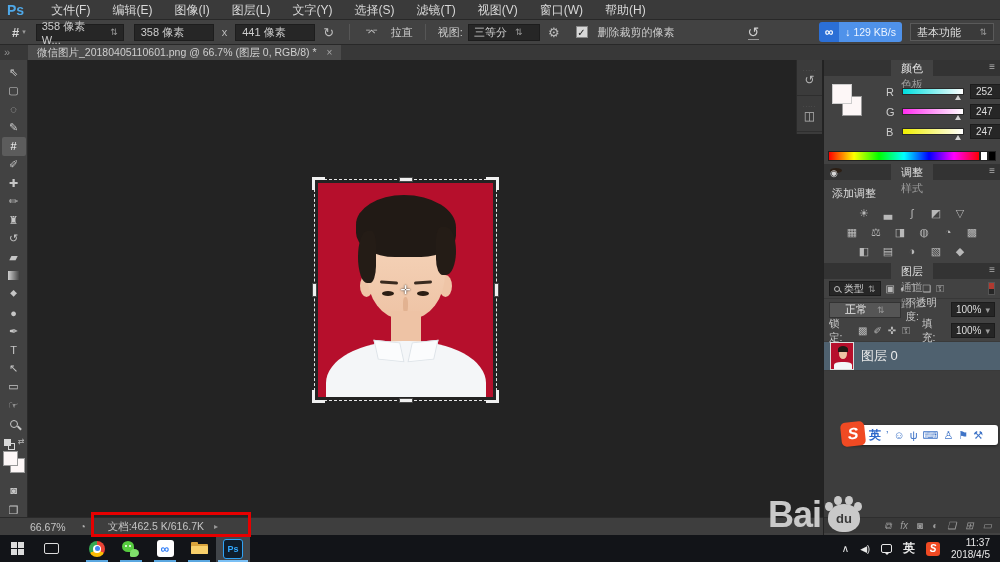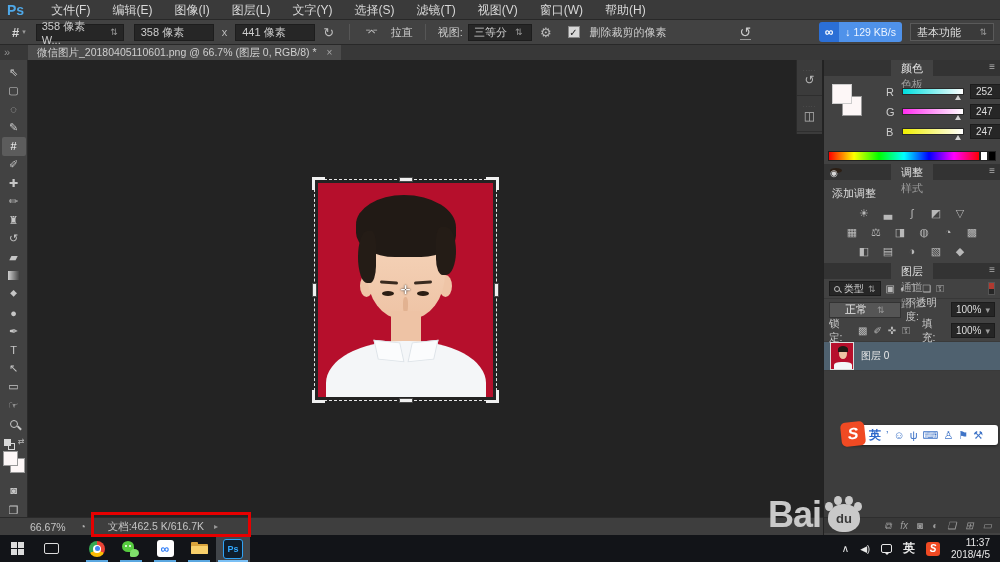--- a/index.html
+++ b/index.html
@@ -165,21 +165,21 @@
     height:15px; display:flex; align-items:center; padding:0 4px; gap:4px; }
   .lock-row { height:21px; display:flex; align-items:center; gap:6px; padding:0 5px; }
   .lico { color:#b8b8b8; font-size:10px; }
   .layer-row { height:30px; background:#4f616f; display:flex; align-items:center; gap:7px;
     padding:0 6px; border-top:1px solid #3a3a3a; border-bottom:1px solid #3a3a3a; }
   .eye { color:#d8d8d8; font-size:9px; }
   .lthumb { width:24px; height:28px; background:#b60f2c; border:1px solid #ddd; position:relative; }
   .lthumb .tface { position:absolute; left:8px; top:5px; width:8px; height:11px; background:#eec3a5; border-radius:50%; }
   .lthumb .thair { position:absolute; left:7px; top:3px; width:10px; height:6px; background:#211a15; border-radius:50% 50% 0 0; }
   .lthumb .tshirt { position:absolute; left:3px; bottom:0; width:18px; height:7px; background:#f4f6f8; border-radius:40% 40% 0 0; }
-  .layer-name { color:#eaeaea; font-size:10px; }
+  .layer-name { color:#eaeaea; font-size:13px; }
   .layers-empty { height:150px; background:#3d3d3d; }
   .panel-bottom { position:absolute; left:0; right:0; bottom:2px; height:16px; background:#383838;
     border-top:1px solid #2e2e2e; display:flex; align-items:center; justify-content:flex-end;
     gap:9px; padding:0 8px; }
   .pbico { color:#9a9a9a; font-size:10px; font-style:italic; }
 
   
   .ime-bar { position:absolute; left:843px; top:425px; width:155px; height:20px; background:#fff;
     border-radius:3px; box-shadow:0 1px 3px rgba(0,0,0,.5); display:flex; align-items:center;
     gap:5px; padding:0 4px 0 26px; z-index:40; }
@@ -285,21 +285,21 @@
     <span class="times">x</span>
     <div class="opt-field" style="width:80px">
       <span>441 像素</span>
     </div>
     <span class="icon-btn">↻</span>
     <div class="sep"></div>
     <span class="icon-btn" style="font-size:11px">⌤</span>
     <span class="opt-label">拉直</span>
     <div class="sep"></div>
     <span class="opt-label">视图:</span>
-    <div class="opt-select" style="width:64px">
+    <div class="opt-select" style="width:72px">
       <span>三等分</span>
       <span class="stepper">⇅</span>
     </div>
     <span class="icon-btn">⚙</span>
     <span class="checkbox">✓</span>
     <span class="opt-label">删除裁剪的像素</span>
     <span class="reset-btn">↺</span>
     <div class="opt-right">
       <div class="net-badge">
         <span class="nb-logo">∞</span>

